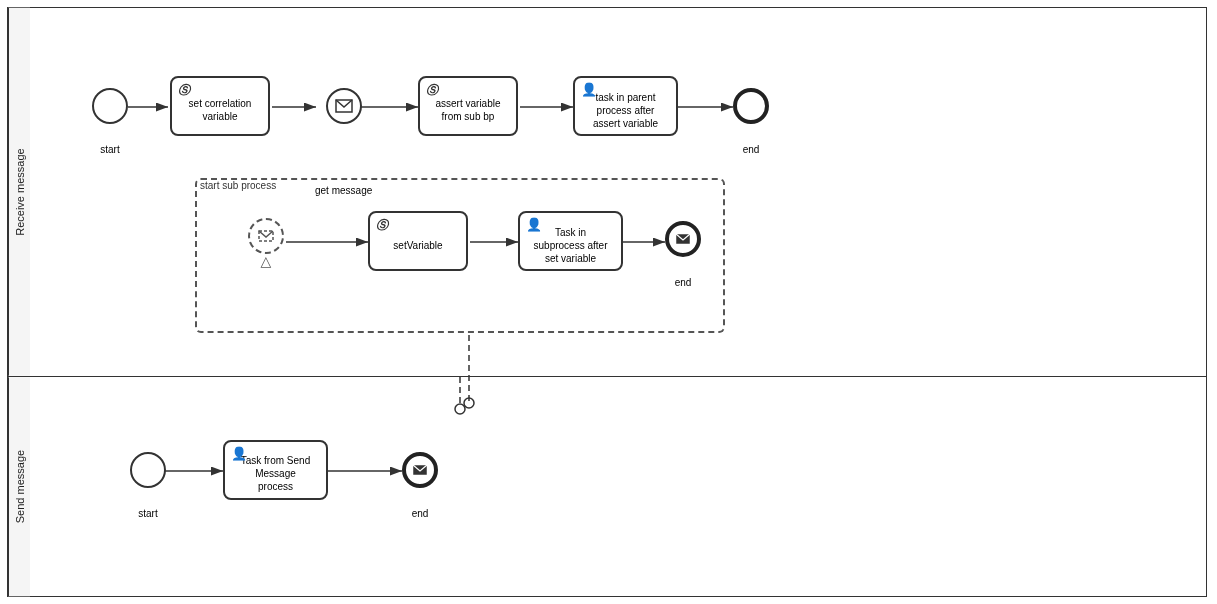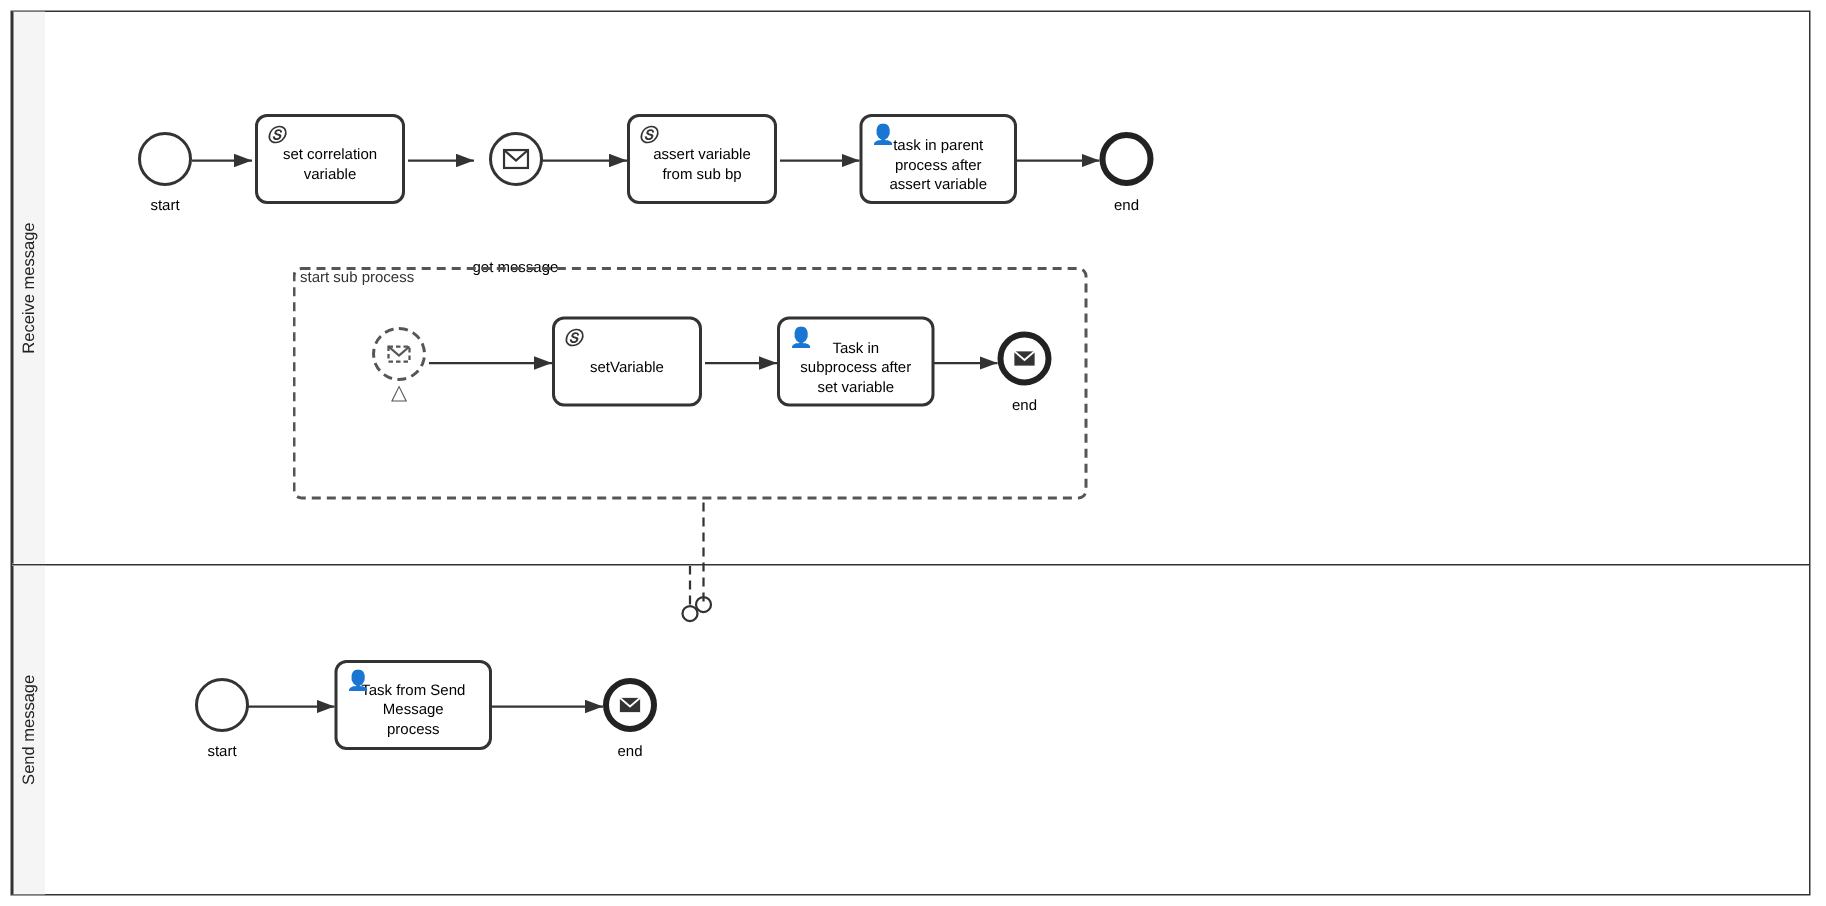--- a/index.html
+++ b/index.html
@@ -97,21 +97,21 @@
       left: 6px;
       font-size: 13px;
     }
     .task-label {
       font-size: 10px;
       line-height: 1.3;
       margin-top: 8px;
     }
     .node-label {
       font-size: 10px;
-      margin-top: 8px;
+      margin-top: 20px;
       text-align: left;
     }
 
     
     .subprocess-box {
       position: absolute;
       border: 2px dashed #555;
       border-radius: 6px;
       background: transparent;
     }

